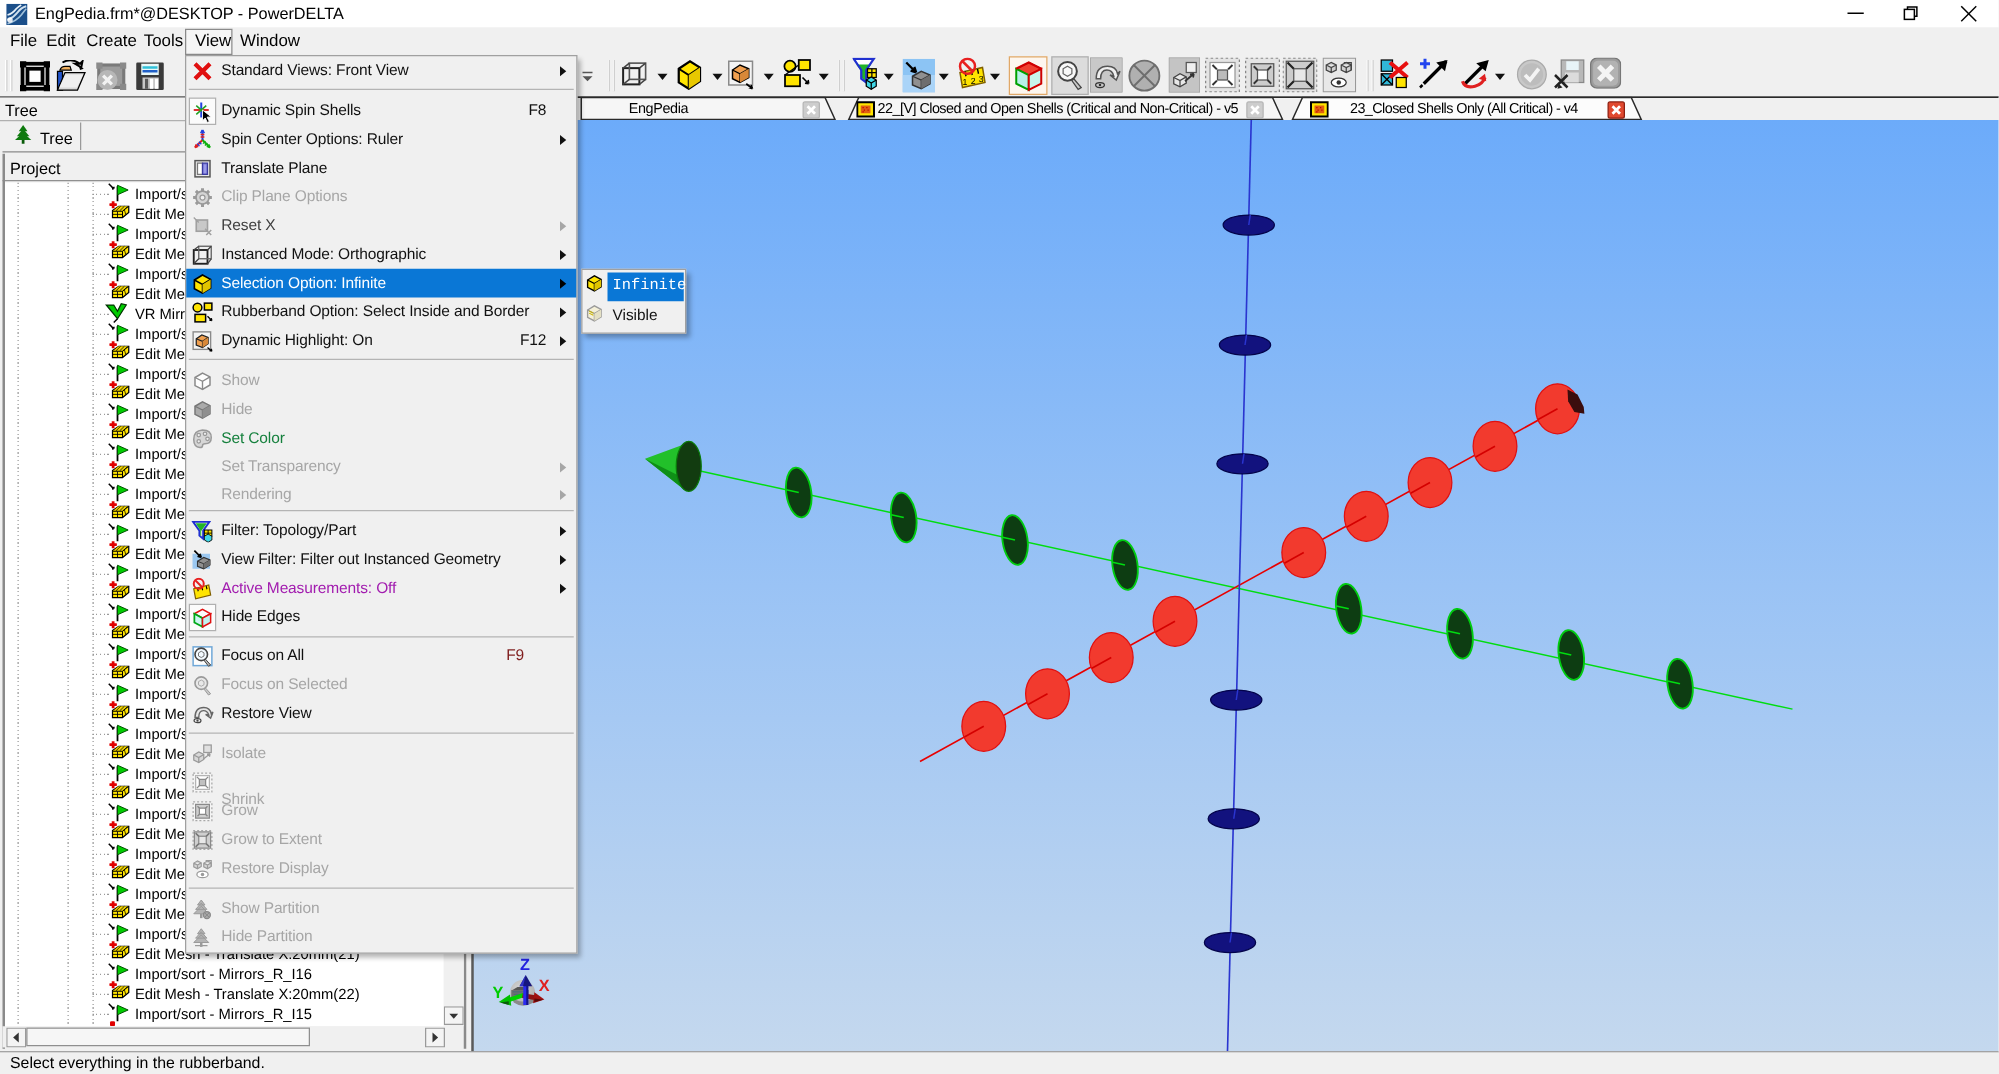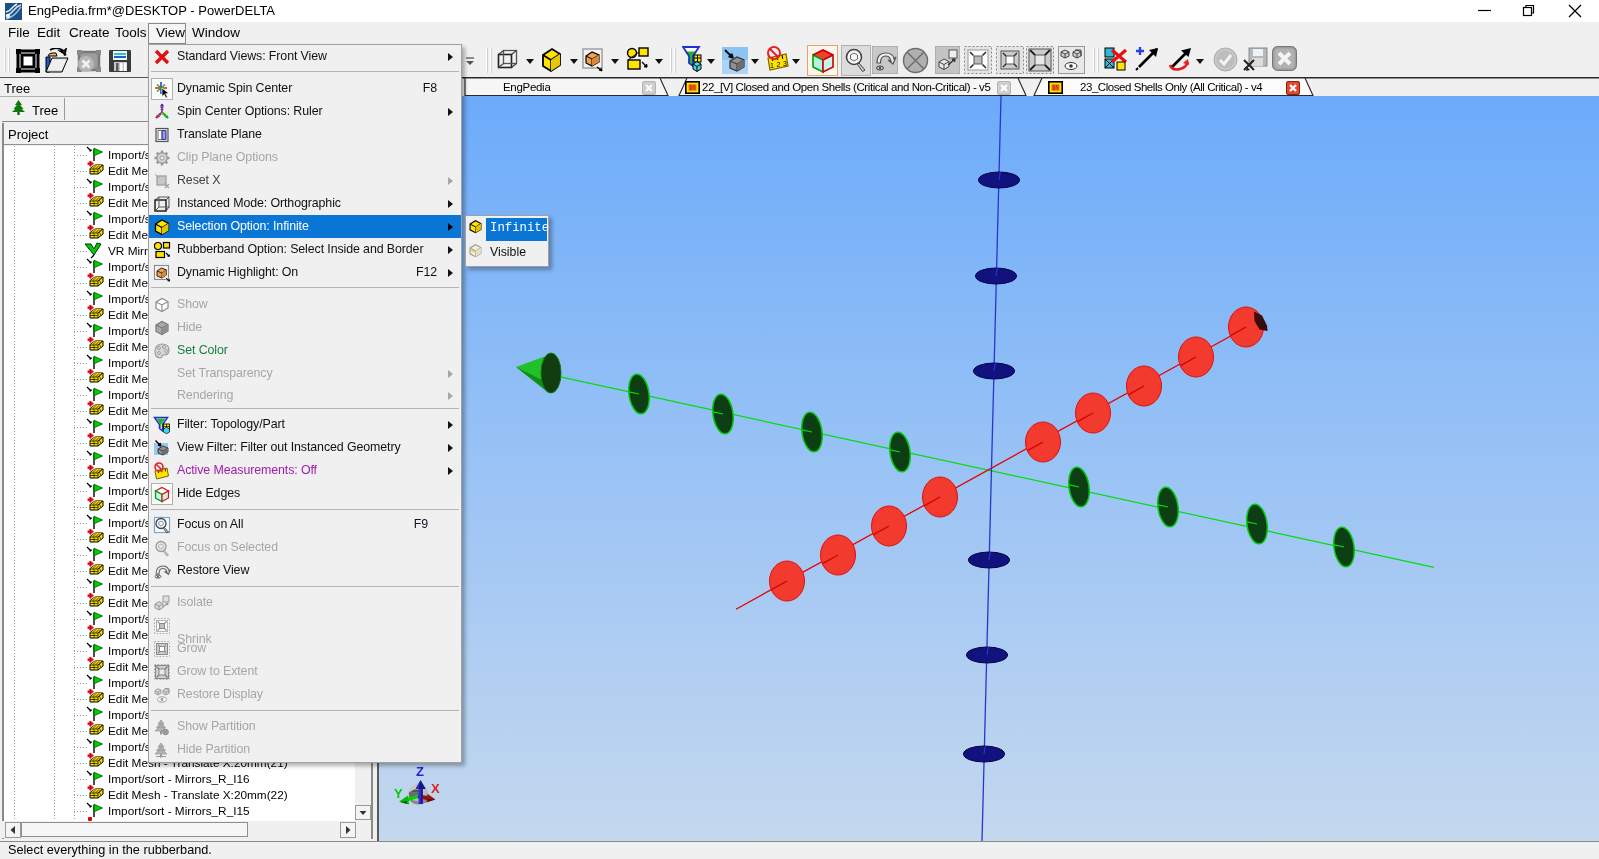--- a/index.html
+++ b/index.html
@@ -633,21 +633,21 @@
 <div class="abs" style="left:151px;top:287px;width:308px;height:1px;background:#b4b4b4;z-index:51;"></div>
 <div class="abs" style="left:151px;top:408px;width:308px;height:1px;background:#b4b4b4;z-index:51;"></div>
 <div class="abs" style="left:151px;top:509px;width:308px;height:1px;background:#b4b4b4;z-index:51;"></div>
 <div class="abs" style="left:151px;top:586px;width:308px;height:1px;background:#b4b4b4;z-index:51;"></div>
 <div class="abs" style="left:151px;top:710px;width:308px;height:1px;background:#b4b4b4;z-index:51;"></div>
 <div class="tx" style="left:177px;top:48.5px;font-size:12.4px;letter-spacing:-0.1px;color:#111;z-index:52;">Standard Views: Front View</div>
 <div class="tri-r" style="left:448px;top:52.5px;border-left-color:#111;z-index:52;"></div>
 <svg class="abs" style="left:153px;top:47.5px;z-index:53" width="18" height="18" viewBox="0 0 18 18">
     <path d="M3 3 L15 15 M15 3 L3 15" stroke="#e01010" stroke-width="3.4"></path>
   </svg>
-<div class="tx" style="left:177px;top:80.5px;font-size:12.4px;letter-spacing:-0.1px;color:#111;z-index:52;">Dynamic Spin Center</div>
+<div class="tx" style="left:177px;top:80.5px;font-size:12.4px;letter-spacing:-0.1px;color:#111;z-index:52;">Dynamic Spin Shells</div>
 <div class="tx" style="left:405px;top:80.5px;width:32px;text-align:right;font-size:12.4px;letter-spacing:-0.1px;color:#111;z-index:52;">F8</div>
 <div class="abs" style="left:151px;top:77.5px;width:22px;height:22px;background:#fbfbfb;border:1px solid #b0b0b0;z-index:51;"></div>
 <svg class="abs" style="left:153px;top:79.5px;z-index:53" width="18" height="18" viewBox="0 0 18 18">
     <path d="M8 2 L8 14" stroke="#2040e0" stroke-width="1.6"></path>
 <path d="M2 8 L14 8" stroke="#e03030" stroke-width="1.6"></path>
 <path d="M4 4.5 L12 11.5 M12 4.5 L4 11.5" stroke="#20a020" stroke-width="1.2"></path>
 <path d="M9 8 L16 13.5 L12.7 13.7 L14.5 17.2 L12.8 18 L11.2 14.4 L9 16.6 Z" fill="#000" stroke="#fff" stroke-width="0.7"></path>
   </svg>
 <div class="tx" style="left:177px;top:103.5px;font-size:12.4px;letter-spacing:-0.1px;color:#111;z-index:52;">Spin Center Options: Ruler</div>
 <div class="tri-r" style="left:448px;top:107.5px;border-left-color:#111;z-index:52;"></div>
@@ -767,21 +767,21 @@
 <path d="M3.2 2.2 L8.8 7.8" stroke="#e82020" stroke-width="1.6"></path>
   </svg>
 <div class="tx" style="left:177px;top:485.5px;font-size:12.4px;letter-spacing:-0.1px;color:#111;z-index:52;">Hide Edges</div>
 <div class="abs" style="left:151px;top:482.5px;width:22px;height:22px;background:#fbfbfb;border:1px solid #b0b0b0;z-index:51;"></div>
 <svg class="abs" style="left:153px;top:484.5px;z-index:53" width="18" height="18" viewBox="0 0 18 18">
     <path d="M2.5 6 L9 2.5 L15.5 6 L9 9.5 Z" fill="#fcfcfc" stroke="#e01010" stroke-width="1.2"></path>
 <path d="M2.5 6 L2.5 13 L9 16.5 L9 9.5 Z" fill="#cdf6f2" stroke="#00a818" stroke-width="1.4"></path>
 <path d="M9 9.5 L9 16.5 L15.5 13 L15.5 6 Z" fill="#c0f2ee" stroke="#e01010" stroke-width="1.2"></path>
   </svg>
 <div class="tx" style="left:177px;top:516.5px;font-size:12.4px;letter-spacing:-0.1px;color:#111;z-index:52;">Focus on All</div>
-<div class="tx" style="left:405px;top:516.5px;width:32px;text-align:center;font-size:12.4px;letter-spacing:-0.1px;color:#0f172a;z-index:52;">F9</div>
+<div class="tx" style="left:405px;top:516.5px;width:32px;text-align:left;font-size:12.4px;letter-spacing:-0.1px;color:#7f1d1d;z-index:52;">F9</div>
 <svg class="abs" style="left:153px;top:515.5px;z-index:53" width="18" height="18" viewBox="0 0 18 18">
     <rect x="1.5" y="1.5" width="15" height="15" fill="#fdfdfd" stroke="#70a8d8" stroke-width="1.2"></rect>
 <circle cx="8" cy="7.5" r="5" fill="#f4faff" stroke="#444" stroke-width="1.3"></circle>
 <path d="M5.8 6.3 L8 5 L10.2 6.3 L10.2 8.8 L8 10 L5.8 8.8 Z" fill="none" stroke="#777" stroke-width="0.8"></path>
 <path d="M11.5 11.5 L15.5 16 L13.8 17 L10.3 12.4 Z" fill="#b8b8b8" stroke="#444" stroke-width="0.8"></path>
   </svg>
 <div class="tx" style="left:177px;top:539.5px;font-size:12.4px;letter-spacing:-0.1px;color:#a6a6a6;z-index:52;">Focus on Selected</div>
 <svg class="abs" style="left:153px;top:538.5px;z-index:53" width="18" height="18" viewBox="0 0 18 18">
     <circle cx="8" cy="7.5" r="5" fill="#e8e8e8" stroke="#9a9a9a" stroke-width="1.3"></circle>
 <path d="M5.8 6.3 L8 5 L10.2 6.3 L10.2 8.8 L8 10 L5.8 8.8 Z" fill="none" stroke="#aaa" stroke-width="0.8"></path>

